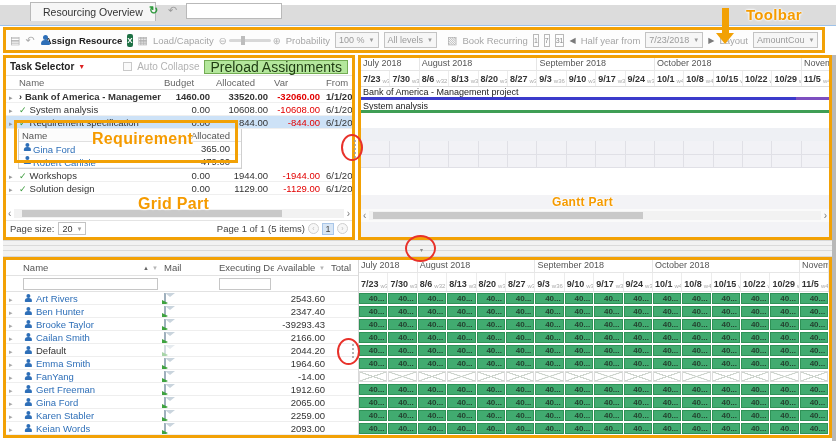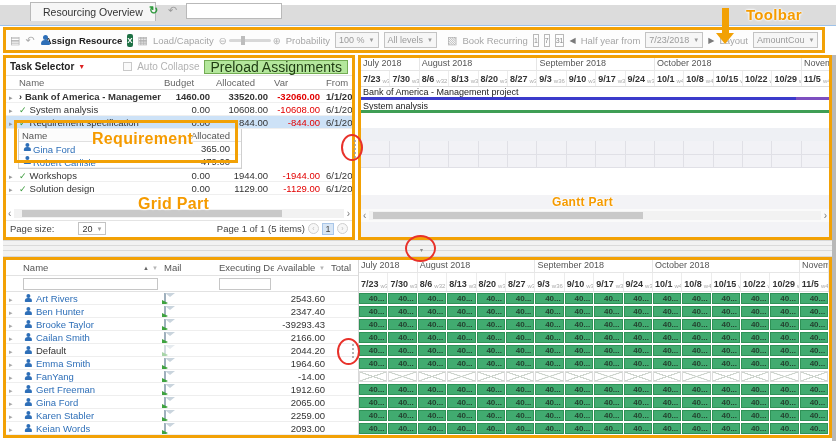--- a/index.html
+++ b/index.html
@@ -65,21 +65,21 @@
   .blue-name { color:#2e6fb8; }
   .subgrid { margin-left:12px; width:224px; border:1px solid #cfcfcf; border-top:none; }
   .subgrid .shead { height:13px; display:flex; align-items:center; border-bottom:1px solid #e0e0e0; color:#555; font-size:9.5px; background:#fcfcfc; }
   .subgrid .shead > div, .subgrid .srow > div { padding:0 3px; }
   .s-name { width:148px; } .s-alloc { width:66px; text-align:right; }
   .srow { height:13px; display:flex; align-items:center; border-bottom:1px solid #f0f0f0; font-size:9.5px; }
   .srow .person { transform:scale(.8); margin-right:1px; }
   .hscroll { height:13px; display:flex; align-items:center; padding:0 2px; color:#777; }
   .hs-track { flex:1; height:9px; background:#f2f2f2; position:relative; margin:0 3px; }
   .hs-thumb { position:absolute; top:1px; height:7px; background:#c9c9c9; }
-  .pager { height:16px; display:flex; align-items:center; padding:6px 4px; border-top:1px solid #e4e4e4; color:#444; font-size:9.5px;gap:20px; }
+  .pager { height:16px; display:flex; align-items:center; padding:6px 4px; border-top:1px solid #e4e4e4; color:#444; font-size:9.5px; }
   .pager .dd { color:#333; background:#fff; height:13px; }
   .pg-right { margin-left:auto; display:flex; align-items:center; gap:3px; }
   .pg-circ { width:11px; height:11px; border-radius:50%; border:1px solid #cfcfcf; color:#bdbdbd; font-size:7px; display:flex; align-items:center; justify-content:center; background:#f7f7f7; }
   .pg-num { min-width:12px; height:12px; background:#d8e6f5; border:1px solid #a9c6e8; display:flex; align-items:center; justify-content:center; font-size:9px; }
 
   
   .tl-months { display:flex; height:13px; border-bottom:1px solid #e6e6e6; overflow:hidden; }
   .tl-month { font-size:9px; color:#555; padding-left:2px; border-right:1px solid #e6e6e6; white-space:nowrap; overflow:hidden; flex:none; }
   .tl-weeks { display:flex; height:16px; border-bottom:1px solid #dcdcdc; overflow:hidden; }
   .tl-week { flex:none; font-size:9px; font-weight:bold; color:#333; border-right:1px solid #ececec; display:flex; align-items:flex-end; padding:0 0 2px 2px; white-space:nowrap; overflow:hidden; }

